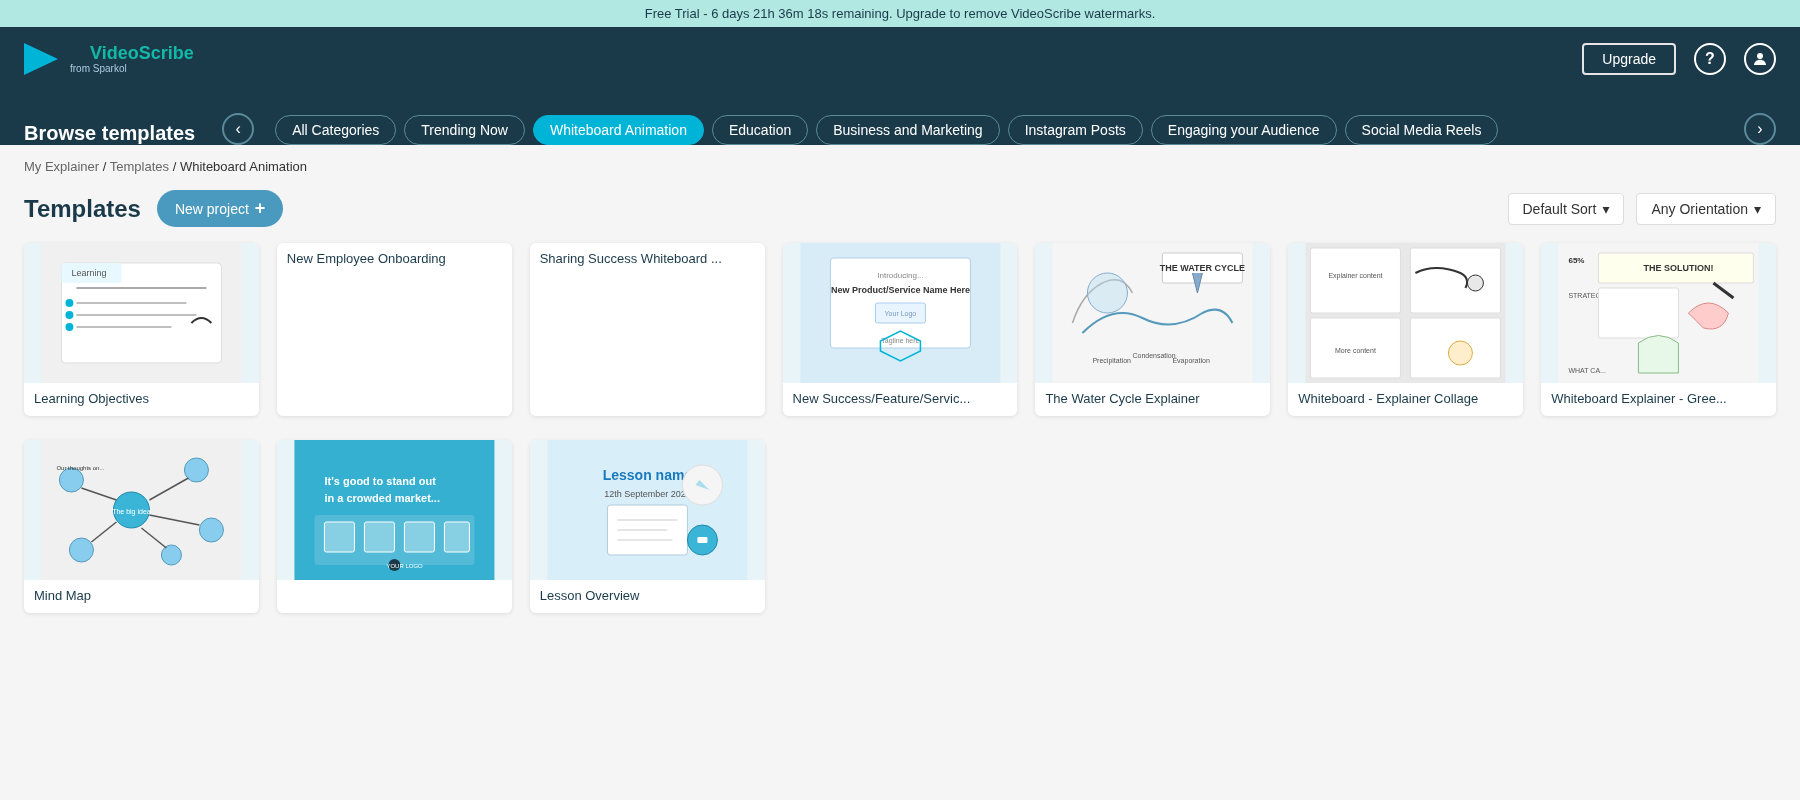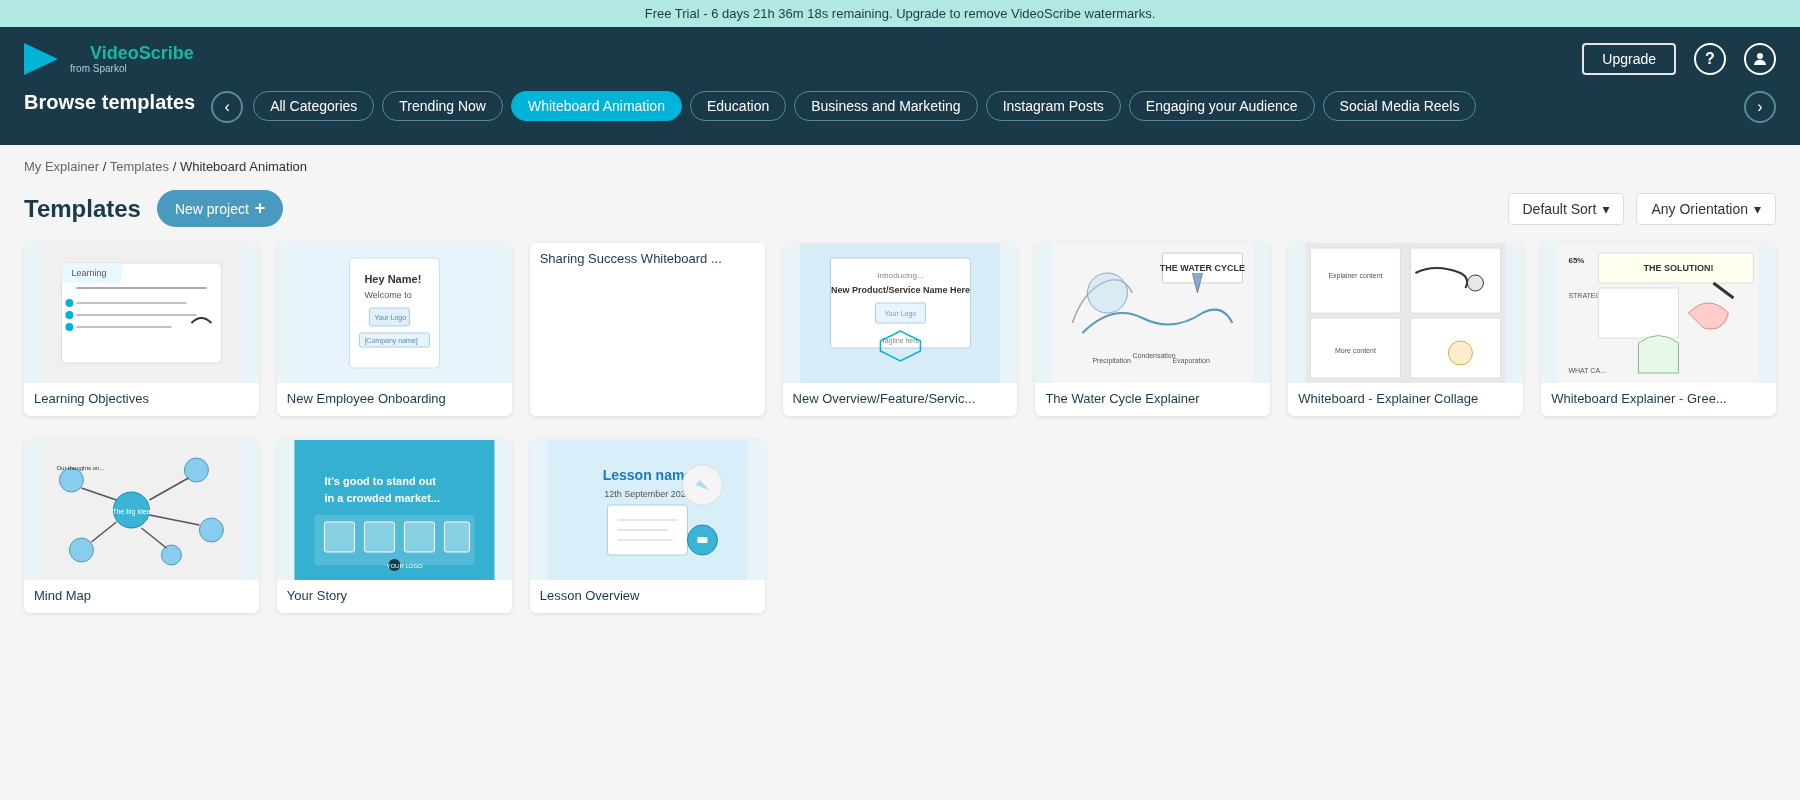--- a/index.html
+++ b/index.html
@@ -43,24 +43,24 @@
     .header-icon {
       color: white; font-size: 22px; cursor: pointer;
       width: 32px; height: 32px; display: flex; align-items: center; justify-content: center;
       border-radius: 50%; border: 2px solid white;
     }
 
     
     .category-nav {
       background: #1a3a4a;
       display: flex;
-      align-items: flex-start;
+      align-items: flex-end;
       padding: 0 24px;
       height: 54px;
-      gap: 0;
+      gap: 11px;
     }
     .browse-title { color: white; font-size: 20px; font-weight: bold; margin-right: 16px; white-space: nowrap; }
     .nav-arrow {
       background: transparent;
       border: 2px solid #5a8a9a;
       color: white;
       width: 32px; height: 32px;
       border-radius: 50%;
       cursor: pointer;
       font-size: 16px;
@@ -244,47 +244,37 @@
       <circle cx="28" cy="60" r="4" fill="#00b4d8"></circle>
       <circle cx="28" cy="72" r="4" fill="#00b4d8"></circle>
       <circle cx="28" cy="84" r="4" fill="#00b4d8"></circle>
       <rect x="20" y="20" width="60" height="20" rx="2" fill="#e8f8ff"></rect>
       <text x="30" y="33" font-size="9" fill="#555">Learning</text>
       <path d="M150 80 Q160 70 170 80" stroke="#333" stroke-width="2" fill="none"></path>
     </svg></div>
       <div class="template-name">Learning Objectives</div>
     </div>
     <div class="template-card">
-      <div class="template-thumb"><svg width="100%" height="100%" viewBox="0 0 200 140" xmlns="http://www.w3.org/2000/svg">
-      <rect width="200" height="140" fill="#e8f4fb"></rect>
-      <rect x="55" y="15" width="90" height="110" rx="4" fill="white" stroke="#cce0ee"></rect>
-      <text x="70" y="40" font-size="11" fill="#333" font-weight="bold">Hey Name!</text>
-      <text x="70" y="55" font-size="9" fill="#555">Welcome to</text>
-      <rect x="75" y="65" width="40" height="18" rx="2" fill="#e0f0fb" stroke="#aaccee"></rect>
-      <text x="80" y="77" font-size="7" fill="#5588aa">Your Logo</text>
-      <rect x="65" y="90" width="70" height="14" rx="2" fill="#e8f4fb" stroke="#aaccee"></rect>
-      <text x="70" y="100" font-size="7" fill="#5588aa">[Company name]</text>
-    </svg></div>
       <div class="template-name">New Employee Onboarding</div>
     </div>
     <div class="template-card">
       <div class="template-name">Sharing Success Whiteboard ...</div>
     </div>
     <div class="template-card">
       <div class="template-thumb"><svg width="100%" height="100%" viewBox="0 0 200 140" xmlns="http://www.w3.org/2000/svg">
       <rect width="200" height="140" fill="#d8ecf8"></rect>
       <rect x="30" y="15" width="140" height="90" rx="3" fill="white" stroke="#b0d0e8"></rect>
       <text x="100" y="35" font-size="8" fill="#888" text-anchor="middle">Introducing...</text>
       <text x="100" y="50" font-size="9" fill="#333" text-anchor="middle" font-weight="bold">New Product/Service Name Here</text>
       <rect x="75" y="60" width="50" height="20" rx="2" fill="#e8f4ff" stroke="#aaccee"></rect>
       <text x="100" y="73" font-size="7" fill="#7799bb" text-anchor="middle">Your Logo</text>
       <text x="100" y="100" font-size="7" fill="#888" text-anchor="middle">Tagline here</text>
       <polygon points="80,108 100,118 120,108 120,98 100,88 80,98" fill="none" stroke="#00b4d8" stroke-width="1.5"></polygon>
     </svg></div>
-      <div class="template-name">New Overview/Feature/Servic...</div>
+      <div class="template-name">New Success/Feature/Servic...</div>
     </div>
     <div class="template-card">
       <div class="template-thumb"><svg width="100%" height="100%" viewBox="0 0 200 140" xmlns="http://www.w3.org/2000/svg">
       <rect width="200" height="140" fill="#f5f5f5"></rect>
       <rect x="110" y="10" width="80" height="30" rx="2" fill="white" stroke="#ccc"></rect>
       <text x="150" y="28" font-size="9" fill="#333" text-anchor="middle" font-weight="bold">THE WATER CYCLE</text>
       <path d="M30 90 Q60 60 90 75 Q120 90 150 70 Q170 60 180 80" stroke="#5599bb" stroke-width="2" fill="none"></path>
       <path d="M20 80 Q30 50 50 40 Q70 30 80 50" stroke="#aaa" stroke-width="1.5" fill="none"></path>
       <circle cx="55" cy="50" r="20" fill="rgba(180,220,240,0.4)" stroke="#88aacc"></circle>
       <path d="M140 30 L145 50 L150 30" fill="#88aacc" stroke="#6688aa"></path>
@@ -352,21 +342,20 @@
       <text x="30" y="45" font-size="11" fill="white" font-weight="bold">It's good to stand out</text>
       <text x="30" y="62" font-size="11" fill="white" font-weight="bold">in a crowded market...</text>
       <rect x="20" y="75" width="160" height="50" rx="3" fill="rgba(255,255,255,0.15)"></rect>
       <rect x="30" y="82" width="30" height="30" rx="2" fill="rgba(255,255,255,0.3)" stroke="white"></rect>
       <rect x="70" y="82" width="30" height="30" rx="2" fill="rgba(255,255,255,0.3)" stroke="white"></rect>
       <rect x="110" y="82" width="30" height="30" rx="2" fill="rgba(255,255,255,0.3)" stroke="white"></rect>
       <rect x="150" y="82" width="25" height="30" rx="2" fill="rgba(255,255,255,0.3)" stroke="white"></rect>
       <circle cx="100" cy="125" r="6" fill="#1a3a4a"></circle>
       <text x="92" y="128" font-size="6" fill="white">YOUR LOGO</text>
     </svg></div>
-      <div class="template-name">Your Story</div>
     </div>
     <div class="template-card">
       <div class="template-thumb"><svg width="100%" height="100%" viewBox="0 0 200 140" xmlns="http://www.w3.org/2000/svg">
       <rect width="200" height="140" fill="#d8eef8"></rect>
       <text x="100" y="40" font-size="14" fill="#1a7abf" text-anchor="middle" font-weight="bold">Lesson name</text>
       <text x="100" y="57" font-size="9" fill="#555" text-anchor="middle">12th September 2022</text>
       <circle cx="155" cy="45" r="20" fill="#f5f5f5" stroke="#ddd"></circle>
       <path d="M148 45 L152 40 L162 50 L148 45Z" fill="#aaddee"></path>
       <rect x="60" y="65" width="80" height="50" rx="3" fill="white" stroke="#b0cce0"></rect>
       <line x1="70" y1="80" x2="130" y2="80" stroke="#ddd" stroke-width="1.5"></line>

